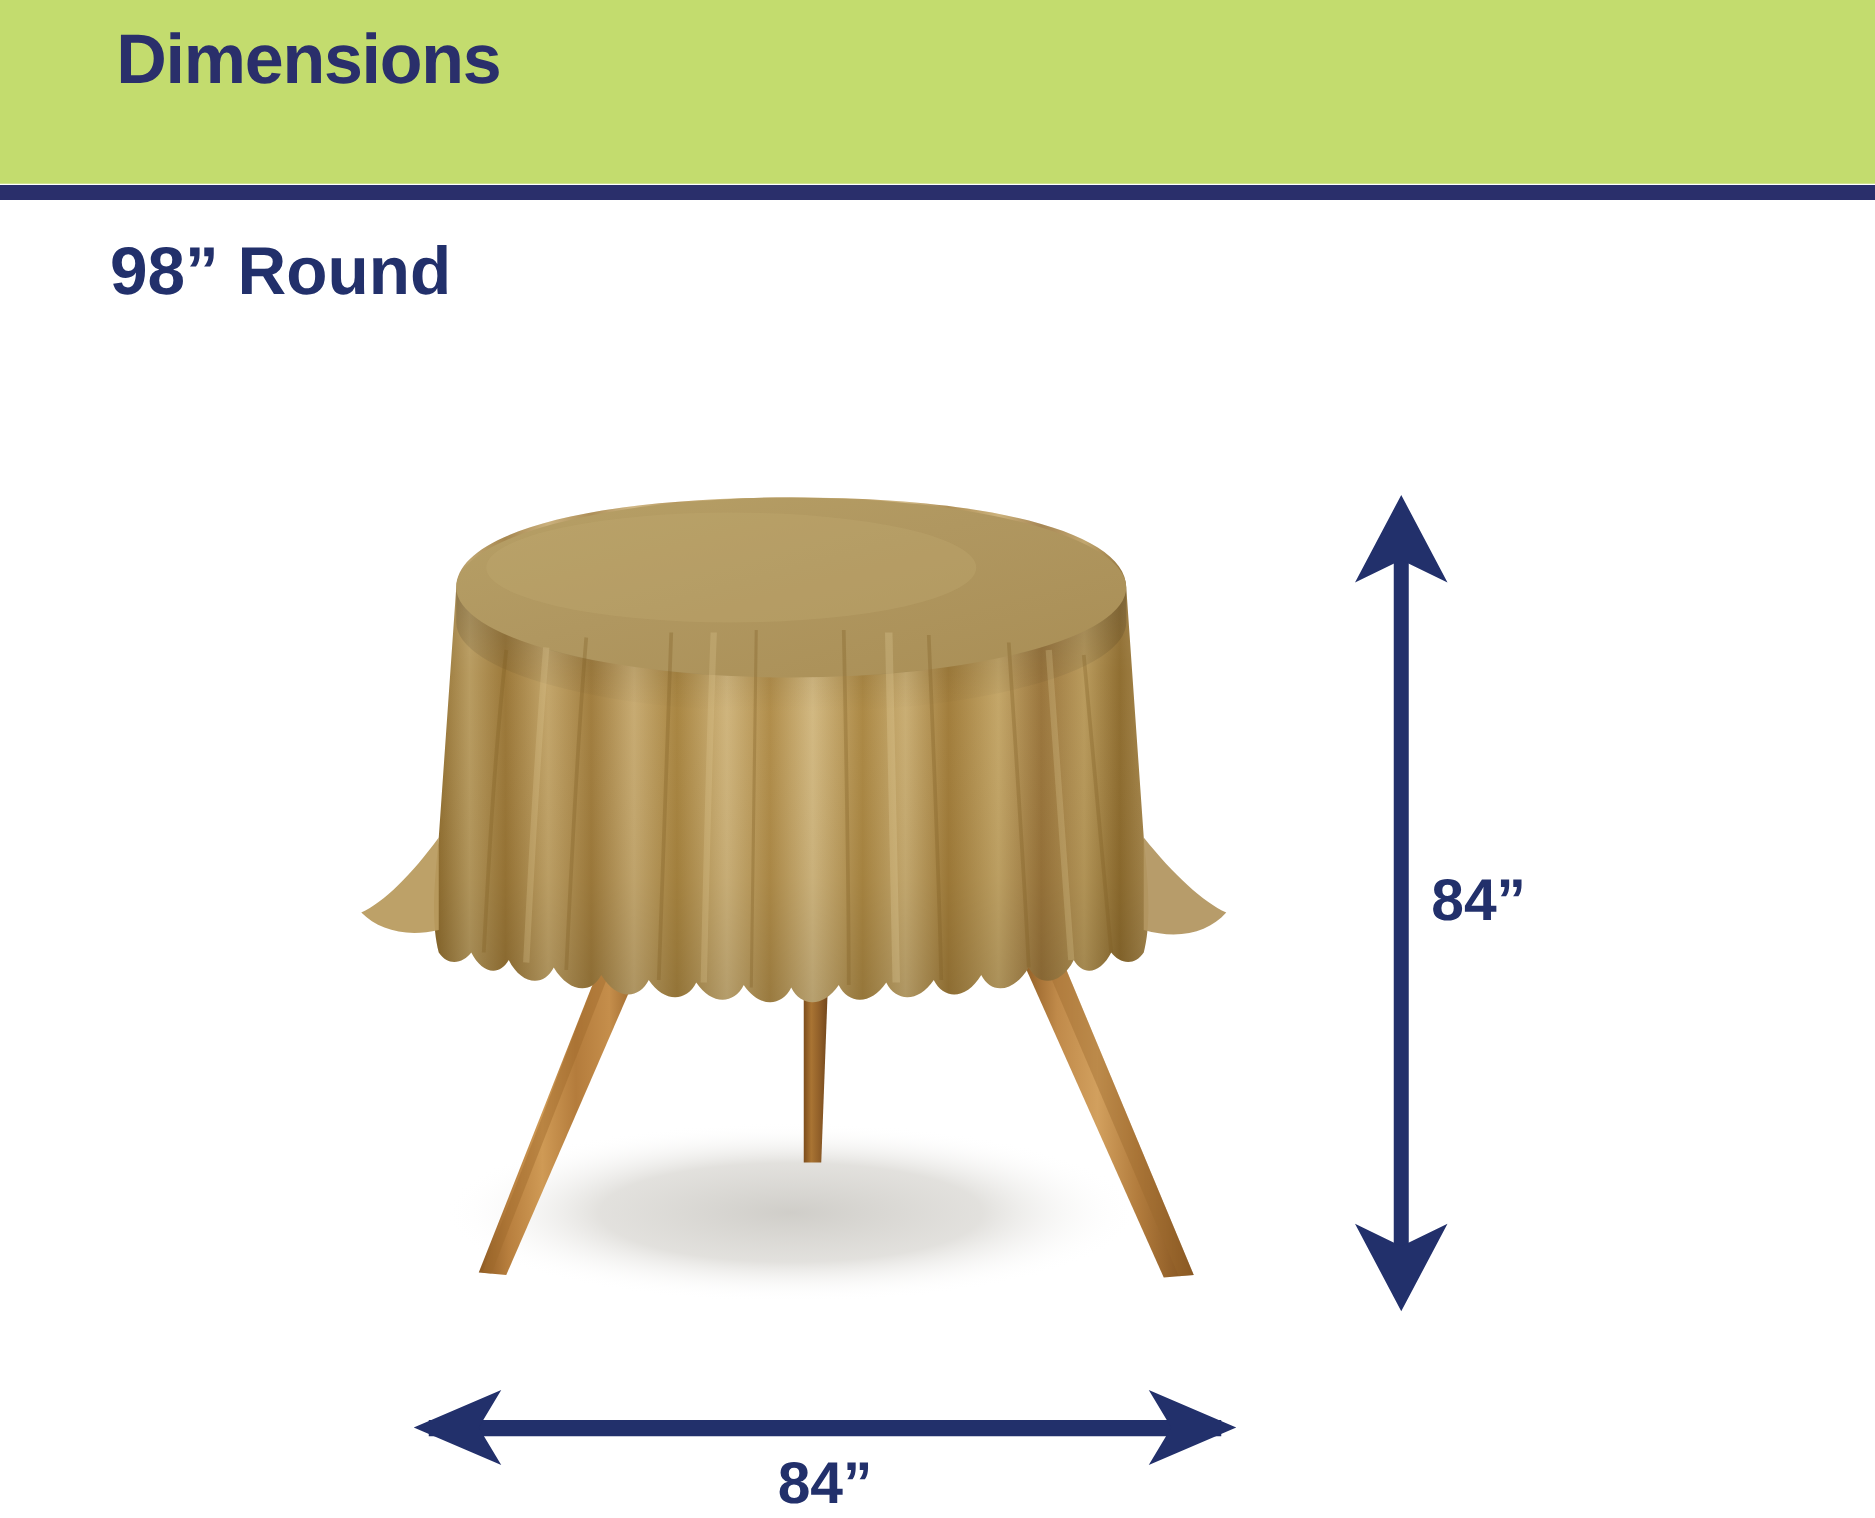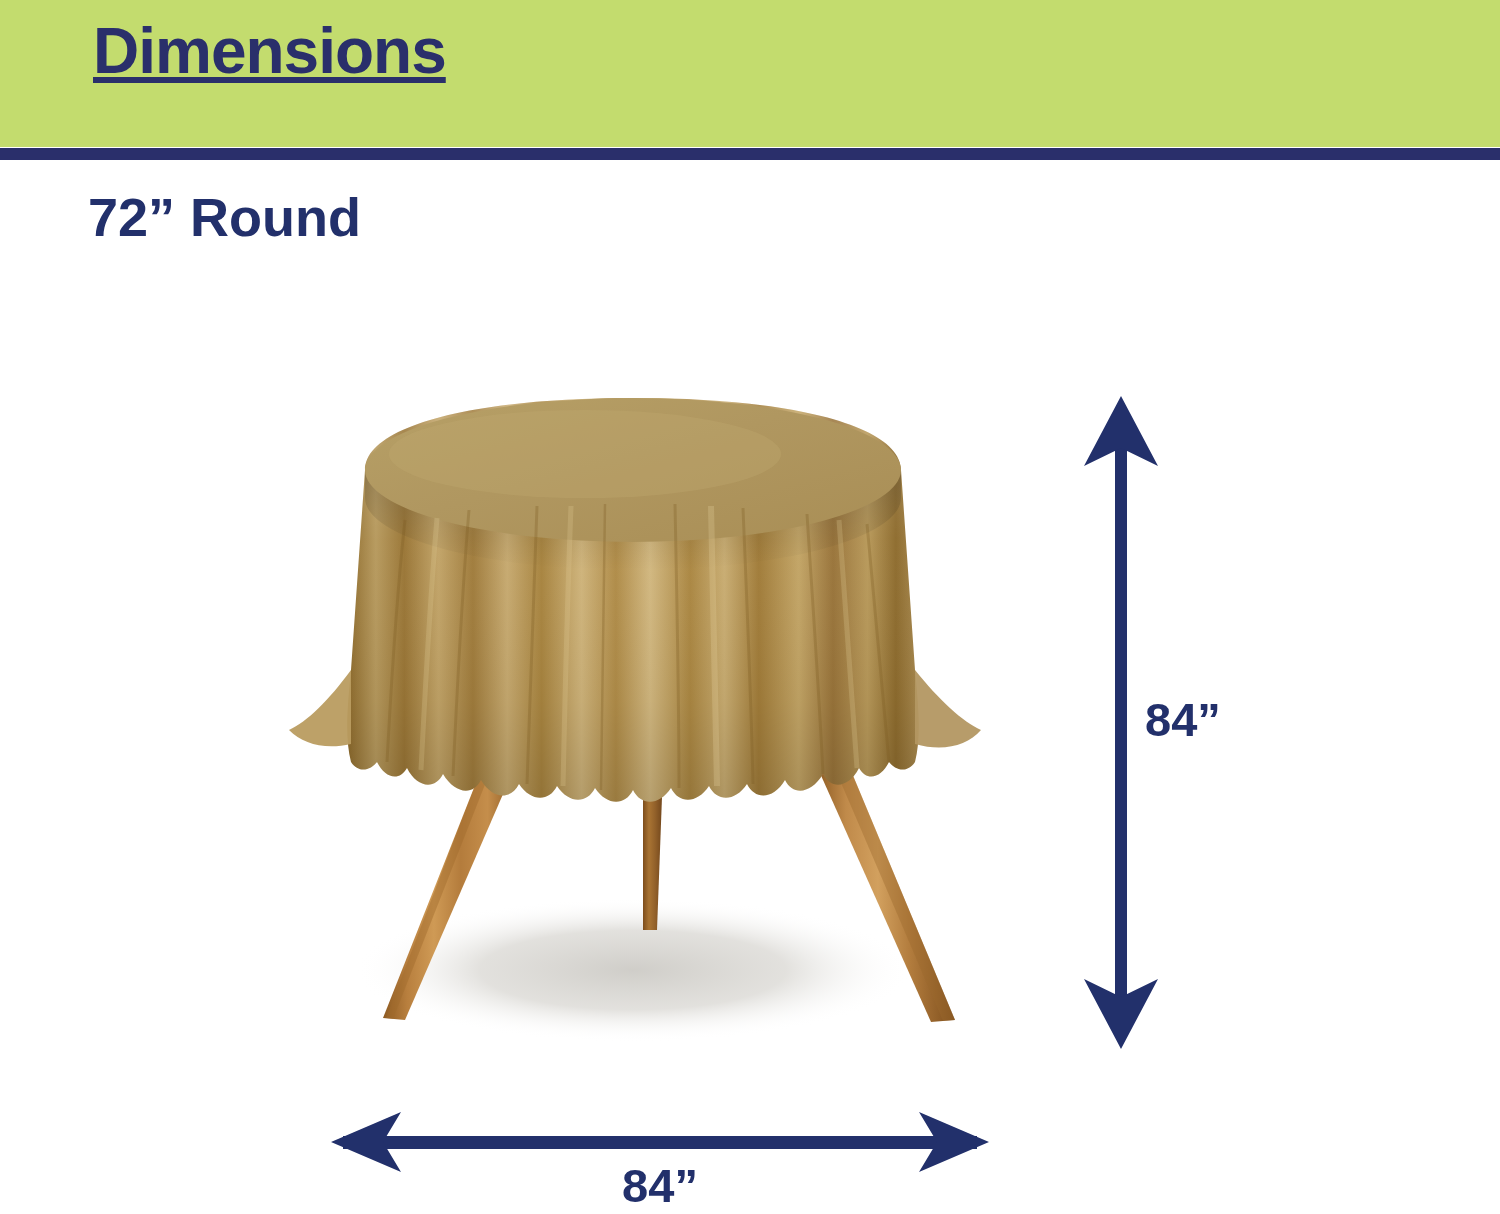--- a/index.html
+++ b/index.html
@@ -22,27 +22,26 @@
     left: 0;
     top: 0;
     width: 1500px;
     height: 147px;
     background: #c3dc6e;
   }
   #page-title {
     position: absolute;
     left: 93px;
     top: 18px;
-    font-size: 64px;
+    font-size: 56px;
     font-weight: bold;
     color: #2a2f6b;
     letter-spacing: -1px;
     line-height: 1.05;
     white-space: nowrap;
-    text-decoration: underline;
   }
   #header-rule {
     position: absolute;
     left: 0;
     top: 148px;
     width: 1500px;
     height: 12px;
     background: #2a2f6b;
   }
 
@@ -103,21 +102,21 @@
     color: #22306b;
   }
 </style>
 </head>
 <body>
 
 <div id="header-band"></div>
 <div id="page-title">Dimensions</div>
 <div id="header-rule"></div>
 
-<div id="subtitle">72” Round</div>
+<div id="subtitle">98” Round</div>
 
 <div id="product-figure">
   <svg width="800" height="700" viewBox="0 0 800 700" xmlns="http://www.w3.org/2000/svg">
     <defs>
 
       <radialGradient id="floorShadow" cx="50%" cy="50%" r="50%">
         <stop offset="0%" stop-color="#cdcbc6" stop-opacity="0.95"></stop>
         <stop offset="55%" stop-color="#d6d4cf" stop-opacity="0.7"></stop>
         <stop offset="100%" stop-color="#ffffff" stop-opacity="0"></stop>
       </radialGradient>

